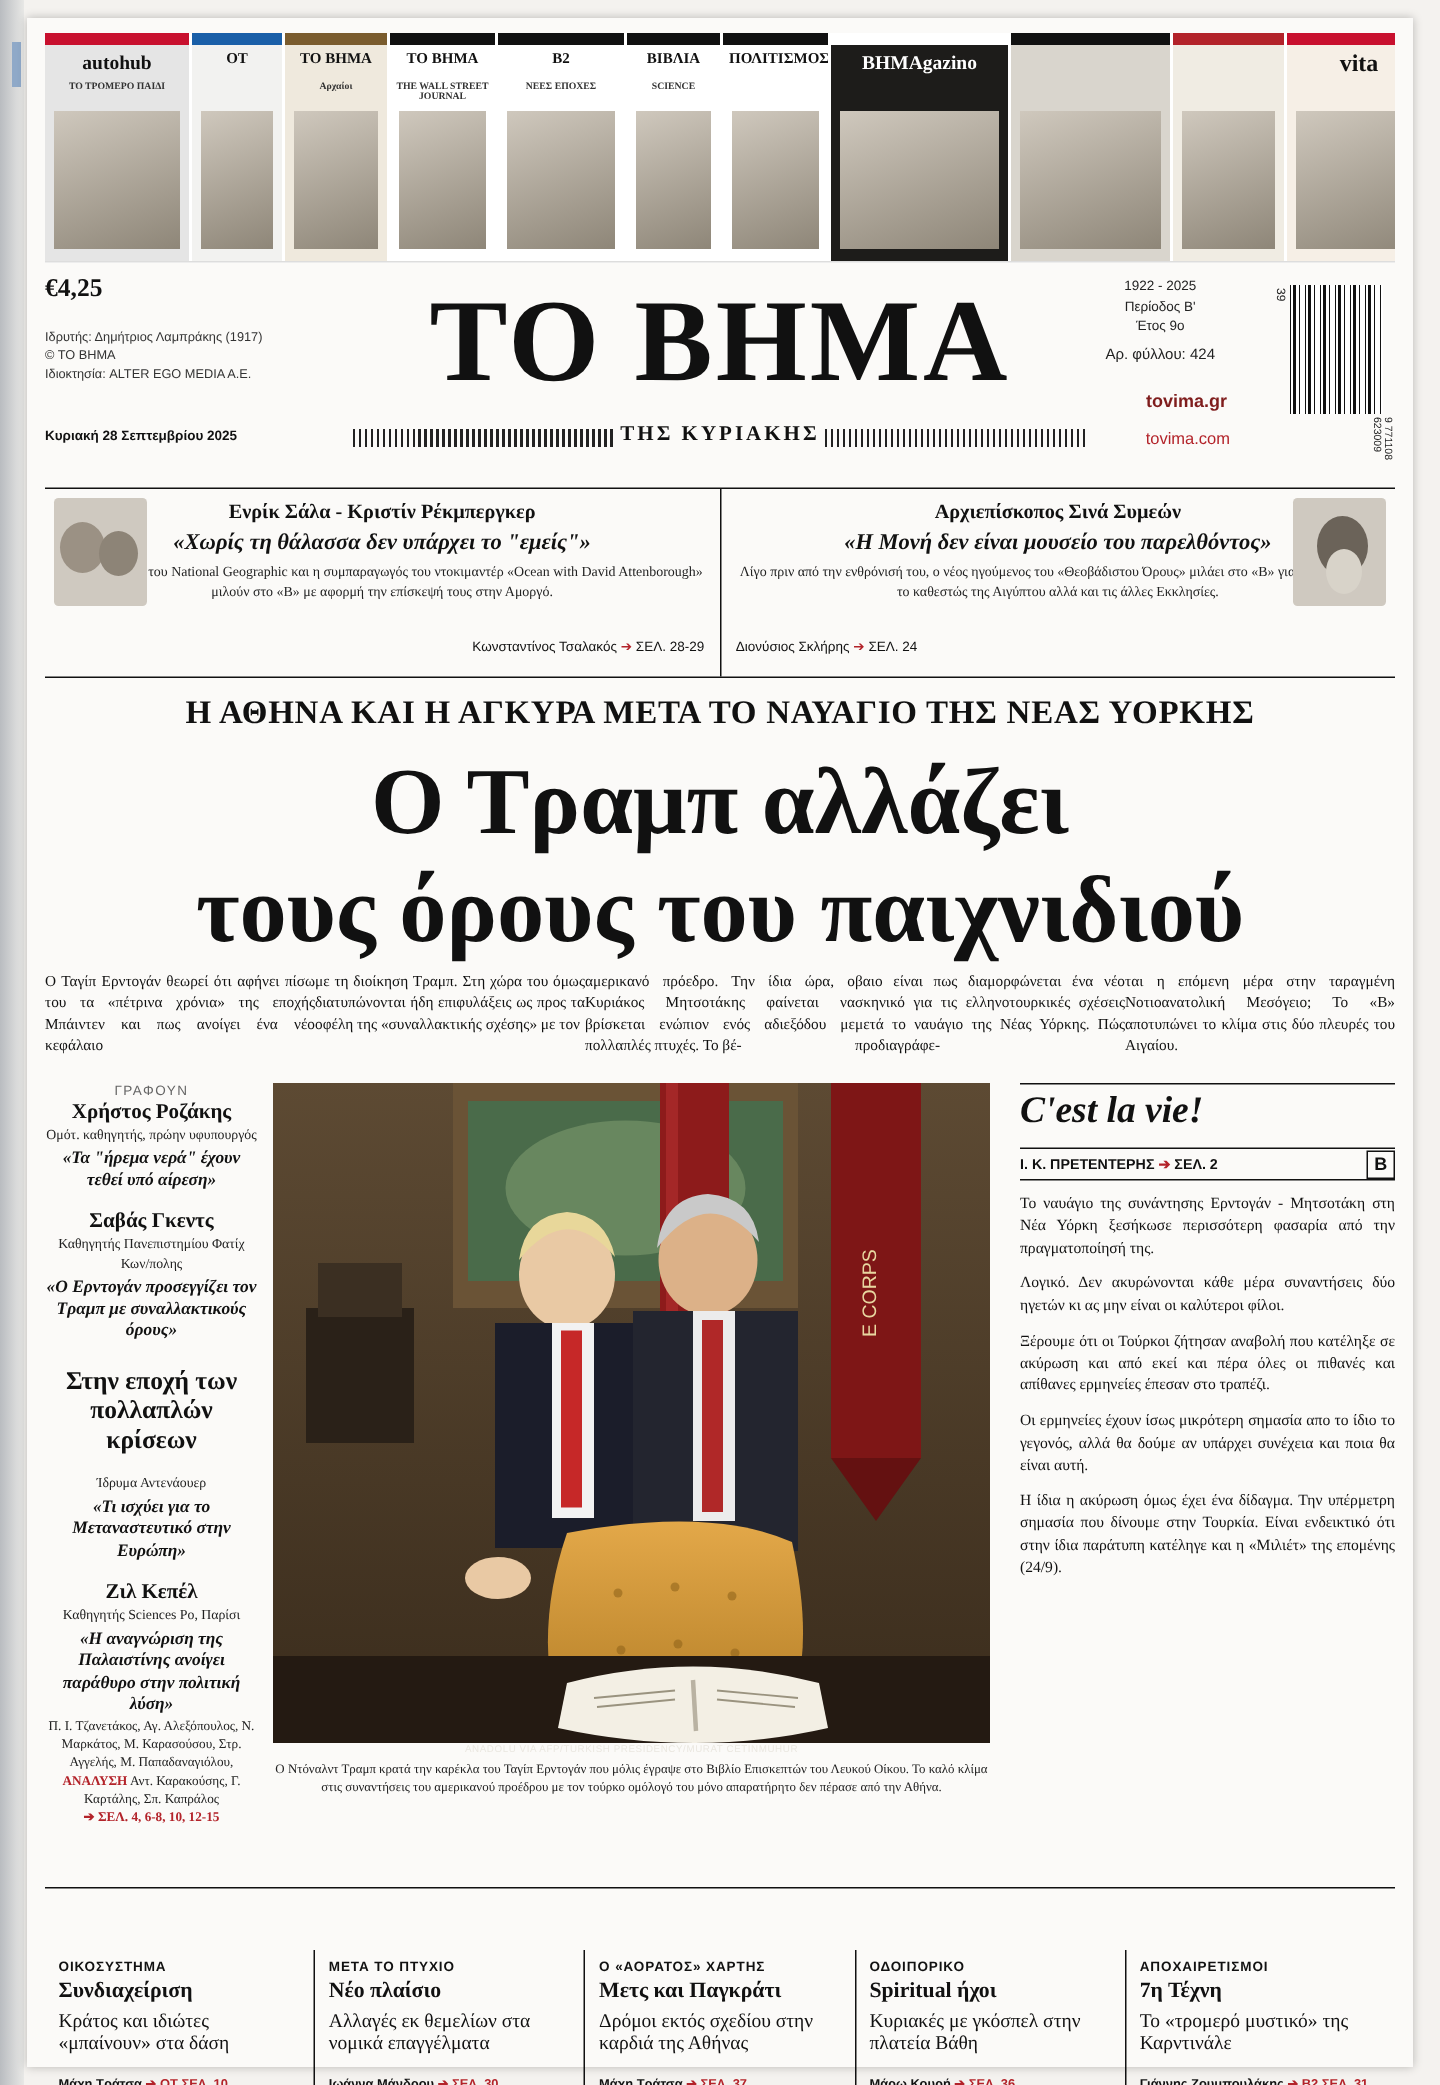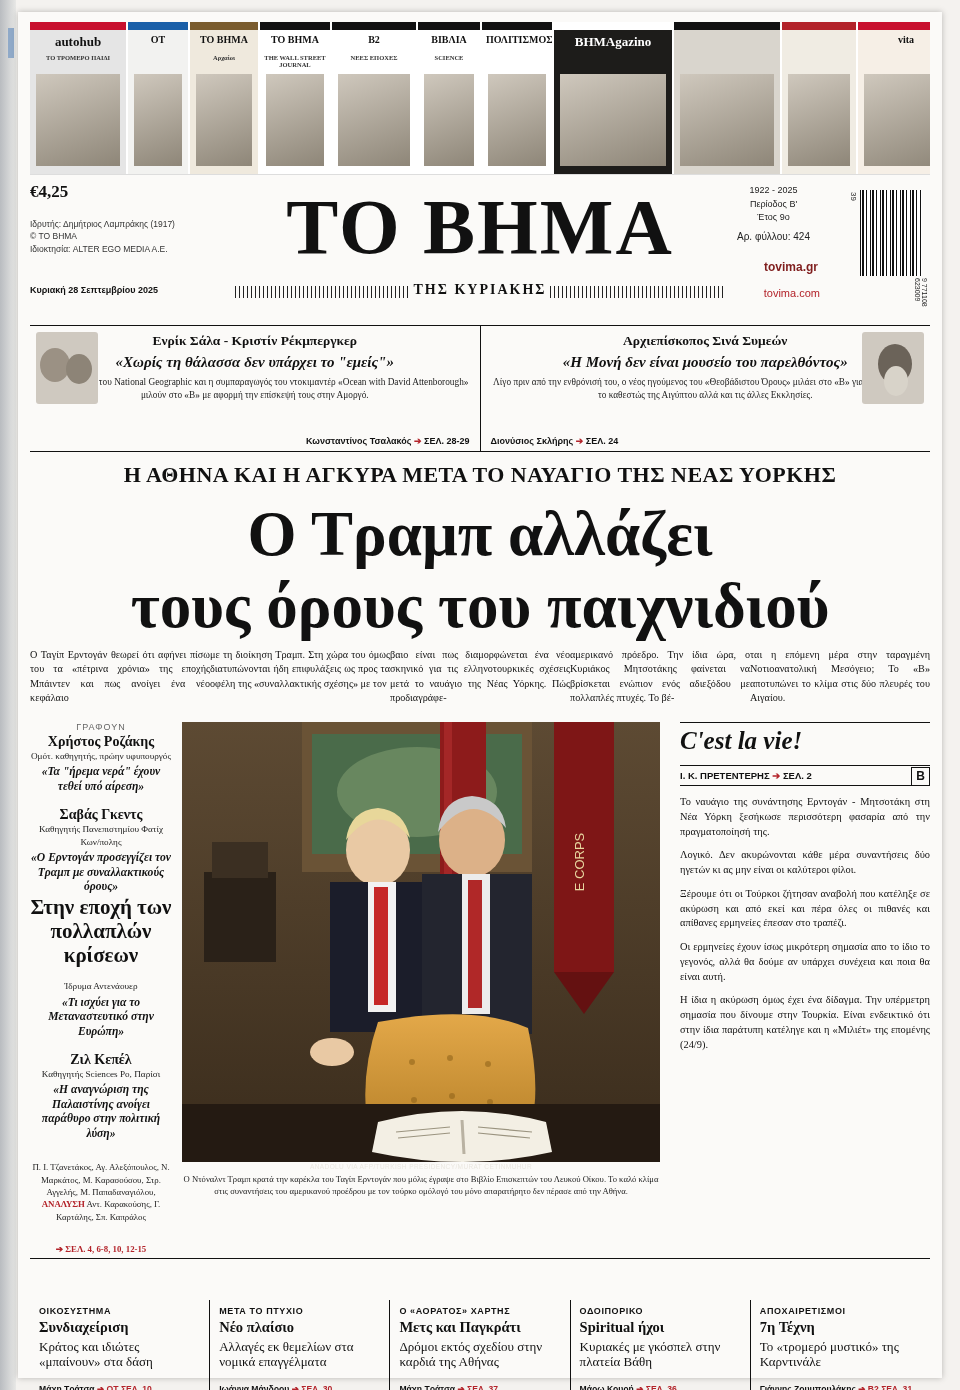--- a/index.html
+++ b/index.html
@@ -36,21 +36,21 @@
   .barcode-num{position:absolute;right:2px;top:96px;font-size:7px;writing-mode:vertical-rl;color:#222;font-family:"Liberation Sans",sans-serif;}
   .barcode-top{position:absolute;right:72px;top:10px;font-size:8px;writing-mode:vertical-rl;color:#222;font-family:"Liberation Sans",sans-serif;}
 
   
   .promos{position:absolute;left:30px;top:325px;width:900px;height:125px;border-top:1.5px solid #111;border-bottom:1.5px solid #111;display:flex;}
   .promo{position:relative;flex:1;padding:7px 8px 0 8px;}
   .promo.left{border-right:1px solid #111;}
   .promo .kicker{font-size:13.5px;font-weight:bold;text-align:center;color:#111;}
   .promo .quote{font-size:15px;font-style:italic;font-weight:bold;text-align:center;color:#111;margin-top:5px;line-height:1.15;}
   .promo .blurb{font-size:9.3px;line-height:1.32;text-align:center;color:#222;margin-top:5px;}
-  .promo .byline{position:absolute;bottom:5px;font-size:9px;font-weight:bold;color:#111;font-family:"Liberation Sans",sans-serif;}
+  .promo .byline{position:absolute;bottom:15px;font-size:9px;font-weight:normal;color:#111;font-family:"Liberation Sans",sans-serif;}
   .promo.left .byline{right:10px;}
   .promo.right .byline{left:10px;}
   .pface{position:absolute;top:6px;width:62px;height:72px;border-radius:3px;overflow:hidden;background:#cfc9c0;}
   .pface.l{left:6px;}
   .pface.r{right:6px;}
   .pface .f1{position:absolute;width:30px;height:34px;border-radius:50%;background:#9b9184;}
   .pface .f2{position:absolute;width:26px;height:30px;border-radius:50%;background:#8d8477;}
   .arrow{color:#b3232a;}
 
   
@@ -63,22 +63,22 @@
   .lead .c{flex:1;font-size:10.2px;line-height:1.42;text-align:justify;color:#111;}
 
   
   .bodygrid{position:absolute;left:30px;top:722px;width:900px;height:520px;}
   .col-left{position:absolute;left:0;top:0;width:142px;text-align:center;}
   .gr{font-size:9px;color:#666;font-family:"Liberation Sans",sans-serif;letter-spacing:1px;}
   .auth{font-size:14px;font-weight:bold;color:#111;margin-top:2px;}
   .role{font-size:9.2px;color:#222;line-height:1.35;}
   .aq{font-size:11.6px;font-style:italic;font-weight:bold;line-height:1.25;margin-top:3px;color:#111;}
   .blk{margin-top:13px;}
-  .sec-title{font-size:21px;font-weight:bold;line-height:1.15;color:#111;margin-top:0;}
-  .names{font-size:8.8px;line-height:1.4;color:#222;margin-top:20px;}
+  .sec-title{font-size:17px;font-weight:bold;line-height:1.15;color:#111;margin-top:16px;}
+  .names{font-size:8.8px;line-height:1.4;color:#222;margin-top:0;}
   .sel{color:#b3232a;font-weight:bold;}
 
   .photo{position:absolute;left:152px;top:0;width:478px;height:440px;overflow:hidden;background:#3c3a36;}
   .photocap{position:absolute;left:152px;top:452px;width:478px;font-size:8.6px;line-height:1.35;color:#222;text-align:center;}
   .credit{position:absolute;left:152px;top:441px;width:478px;text-align:center;font-size:6.5px;letter-spacing:.4px;color:#eae7e0;font-family:"Liberation Sans",sans-serif;}
 
   .cest{position:absolute;left:650px;top:0;width:250px;}
   .cest-rule{border-top:1.5px solid #111;}
   .cest h2{margin:4px 0 0 0;font-size:25px;font-style:italic;font-weight:bold;color:#111;}
   .cest-by{margin-top:10px;font-size:9.5px;font-weight:bold;font-family:"Liberation Sans",sans-serif;color:#111;border-top:1px solid #111;border-bottom:1px solid #111;padding:4px 0;position:relative;}
@@ -157,21 +157,21 @@
         <div class="ph" style="inset: 52px 6px 8px; width: auto; background: linear-gradient(160deg, rgb(207, 200, 189), rgb(142, 134, 120));"></div>
       </div>
       <div class="cov" style="width: 74px; background: rgb(240, 236, 227);">
         <div class="band" style="top: 0px; height: 8px; background: rgb(179, 35, 42);"></div>
         <div class="ttl" style="top: 12px; font-size: 10px; color: rgb(17, 17, 17);"></div>
         <div class="ttl" style="top: 32px; font-size: 6.5px; color: rgb(51, 51, 51);"></div>
         <div class="ph" style="inset: 52px 6px 8px; width: auto; background: linear-gradient(160deg, rgb(207, 200, 189), rgb(142, 134, 120));"></div>
       </div>
       <div class="cov" style="width: 96px; background: rgb(246, 239, 230);">
         <div class="band" style="top: 0px; height: 8px; background: rgb(200, 16, 46);"></div>
-        <div class="ttl" style="top: 12px; font-size: 10px; color: rgb(17, 17, 17);">vita</div>
+        <div class="ttl" style="top: 12px; font-size: 16px; color: rgb(17, 17, 17);">vita</div>
         <div class="ttl" style="top: 32px; font-size: 6.5px; color: rgb(51, 51, 51);"></div>
         <div class="ph" style="inset: 52px 6px 8px; width: auto; background: linear-gradient(160deg, rgb(207, 200, 189), rgb(142, 134, 120));"></div>
       </div>
     </div>
 
   <div class="masthead">
     <div class="price">€4,25</div>
     <div class="founders">
       <div>Ιδρυτής: Δημήτριος Λαμπράκης (1917)</div>
       <div>© ΤΟ ΒΗΜΑ</div>
@@ -228,22 +228,22 @@
 
   <div class="overline">Η ΑΘΗΝΑ ΚΑΙ Η ΑΓΚΥΡΑ ΜΕΤΑ ΤΟ ΝΑΥΑΓΙΟ ΤΗΣ ΝΕΑΣ ΥΟΡΚΗΣ</div>
   <div class="headline">
     <span class="hl2">Ο Τραμπ αλλάζει</span>
     <span class="hl2">τους όρους του παιχνιδιού</span>
   </div>
 
   <div class="lead">
     <div class="c">Ο Ταγίπ Ερντογάν θεωρεί ότι αφήνει πίσω του τα «πέτρινα χρόνια» της εποχής Μπάιντεν και πως ανοίγει ένα νέο κεφάλαιο</div>
     <div class="c">με τη διοίκηση Τραμπ. Στη χώρα του όμως διατυπώνονται ήδη επιφυλάξεις ως προς τα οφέλη της «συναλλακτικής σχέσης» με τον</div>
+    <div class="c">αμερικανό πρόεδρο. Την ίδια ώρα, ο Κυριάκος Μητσοτάκης φαίνεται να βρίσκεται ενώπιον ενός αδιεξόδου με πολλαπλές πτυχές. Το βέ-</div>
     <div class="c">βαιο είναι πως διαμορφώνεται ένα νέο σκηνικό για τις ελληνοτουρκικές σχέσεις μετά το ναυάγιο της Νέας Υόρκης. Πώς προδιαγράφε-</div>
-    <div class="c">αμερικανό πρόεδρο. Την ίδια ώρα, ο Κυριάκος Μητσοτάκης φαίνεται να βρίσκεται ενώπιον ενός αδιεξόδου με πολλαπλές πτυχές. Το βέ-</div>
     <div class="c">ται η επόμενη μέρα στην ταραγμένη Νοτιοανατολική Μεσόγειο; Το «Β» αποτυπώνει το κλίμα στις δύο πλευρές του Αιγαίου.</div>
   </div>
 
   <div class="bodygrid">
 
     <div class="col-left">
       <div class="gr">ΓΡΑΦΟΥΝ</div>
       <div class="auth">Χρήστος Ροζάκης</div>
       <div class="role">Ομότ. καθηγητής, πρώην υφυπουργός</div>
       <div class="aq">«Τα "ήρεμα νερά" έχουν τεθεί υπό αίρεση»</div>

